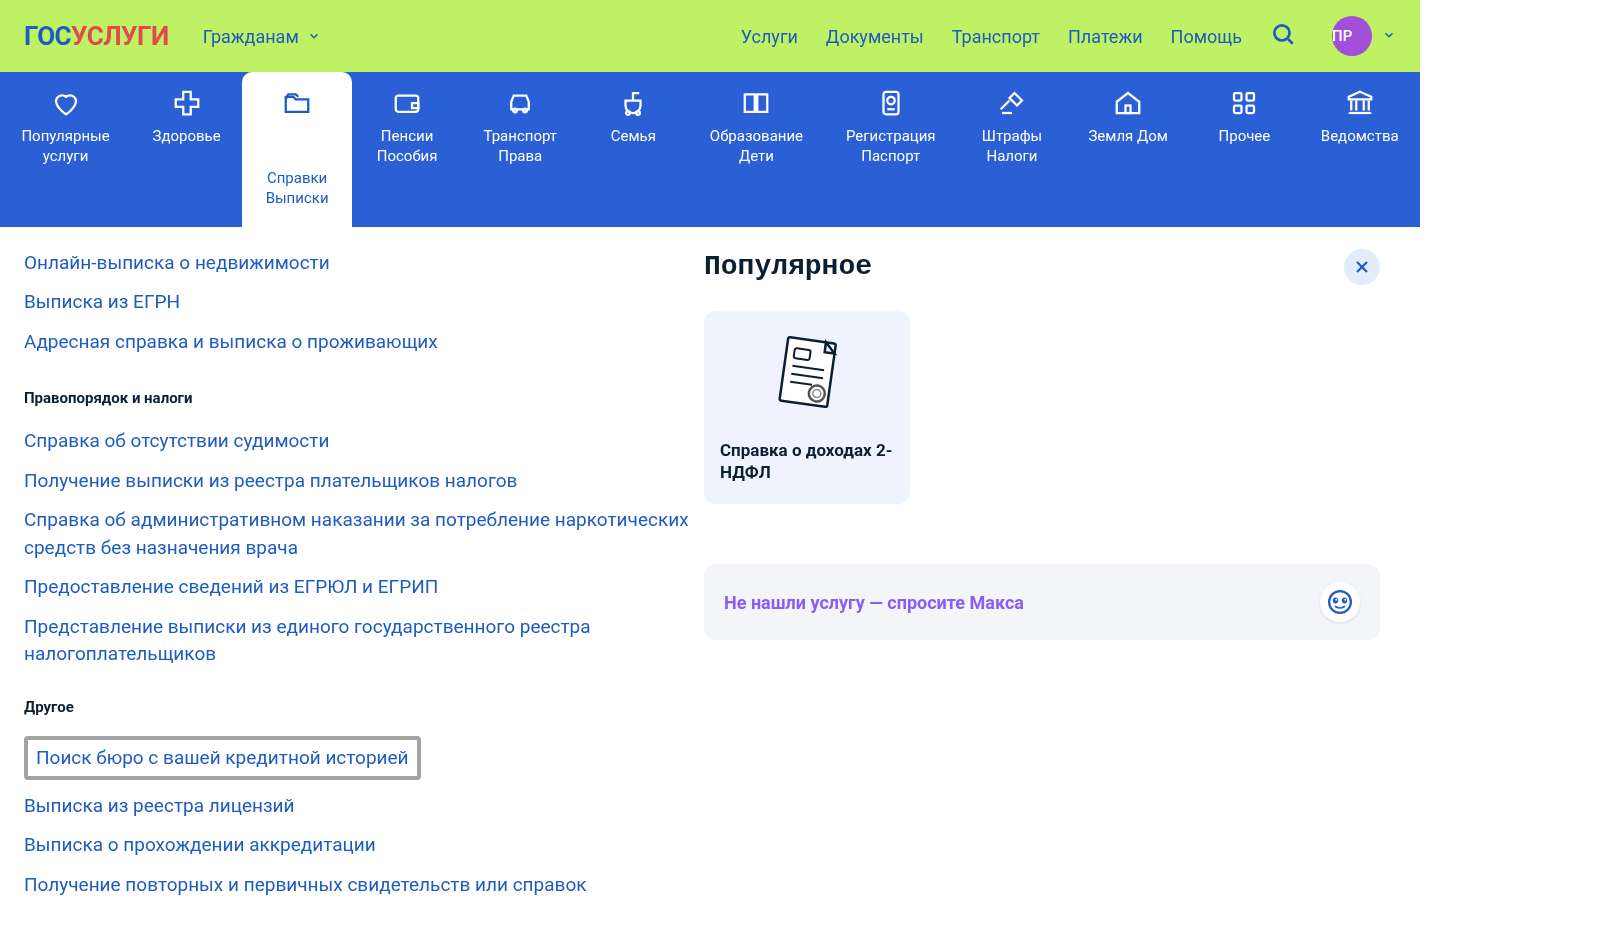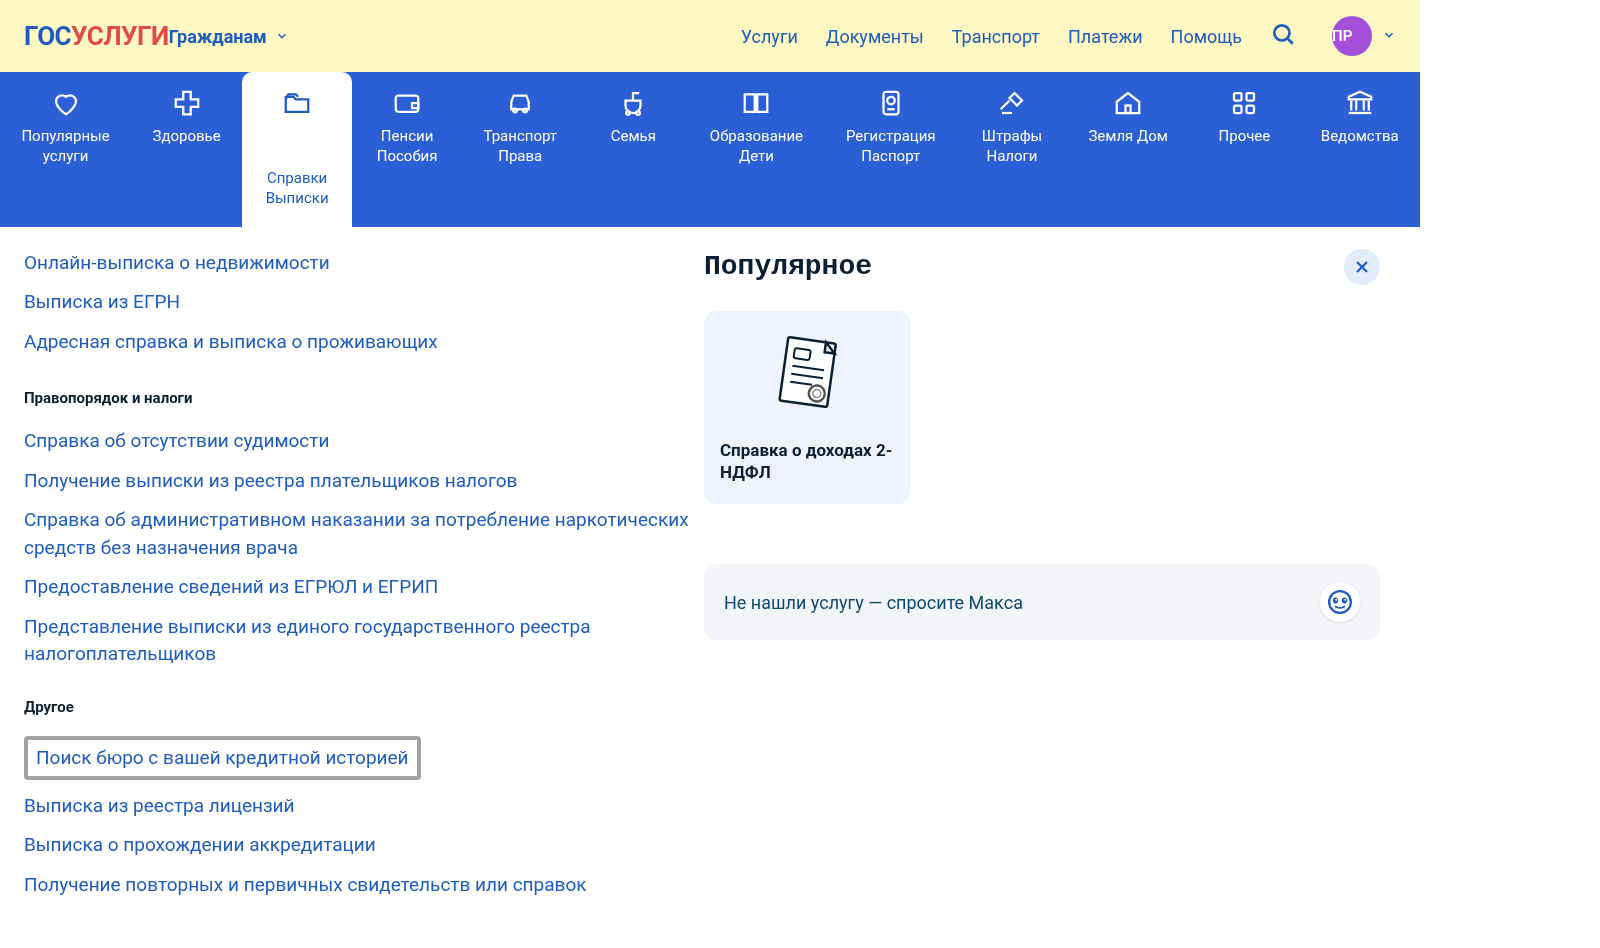--- a/index.html
+++ b/index.html
@@ -6,37 +6,37 @@
 body {
   font-family: -apple-system, BlinkMacSystemFont, "Segoe UI", Roboto, Arial, sans-serif;
   background: #fff;
   color: #0b1f33;
   width: 1600px;
 }
 .header {
   display: flex;
   align-items: center;
   padding: 16px 24px;
-  background: #fef9c3;
+  background: #bef264;
   width: 1420px;
 }
 .logo {
   font-size: 26px;
   font-weight: 700;
   letter-spacing: -0.5px;
 }
 .logo-gos { color: #1e5cbf; }
 .logo-uslugi { color: #e24a4a; }
 .audience {
   display: flex;
   align-items: center;
+  margin-left: 34px;
   color: #1e5cbf;
   font-size: 18px;
   cursor: pointer;
-  font-weight: bold;
 }
 .audience .chev { margin-left: 8px; }
 .nav-spacer { flex: 1; }
 .top-nav { display: flex; gap: 28px; align-items: center; }
 .top-nav-item { color: #1e5cbf; font-size: 18px; cursor: pointer; }
 .search-btn { margin-left: 28px; cursor: pointer; color: #1e5cbf; }
 .avatar {
   width: 40px; height: 40px; border-radius: 50%;
   background: #a34fd9; color: #fff;
   display: flex; align-items: center; justify-content: flex-start;
@@ -130,21 +130,21 @@
 
 .ask-bar {
   margin-top: 60px;
   background: #f3f5f8;
   border-radius: 12px;
   padding: 18px 20px;
   display: flex;
   align-items: center;
   cursor: pointer;
 }
-.ask-text { font-size: 18px; color: #0c4a6e; }
+.ask-text { font-size: 18px; color: #8b5cf6; font-weight: bold; }
 .ask-spacer { flex: 1; }
 .ask-icon { width: 40px; height: 40px; border-radius: 50%; background: #fff; display: flex; align-items: center; justify-content: center; box-shadow: 0 1px 3px rgba(0,0,0,0.1); }
 .ask-icon svg { width: 30px; height: 30px; }
 </style>
 </head>
 <body>
 
 <div class="header">
   <div class="logo">
     <span class="logo-gos">ГОС</span><span class="logo-uslugi">УСЛУГИ</span>

